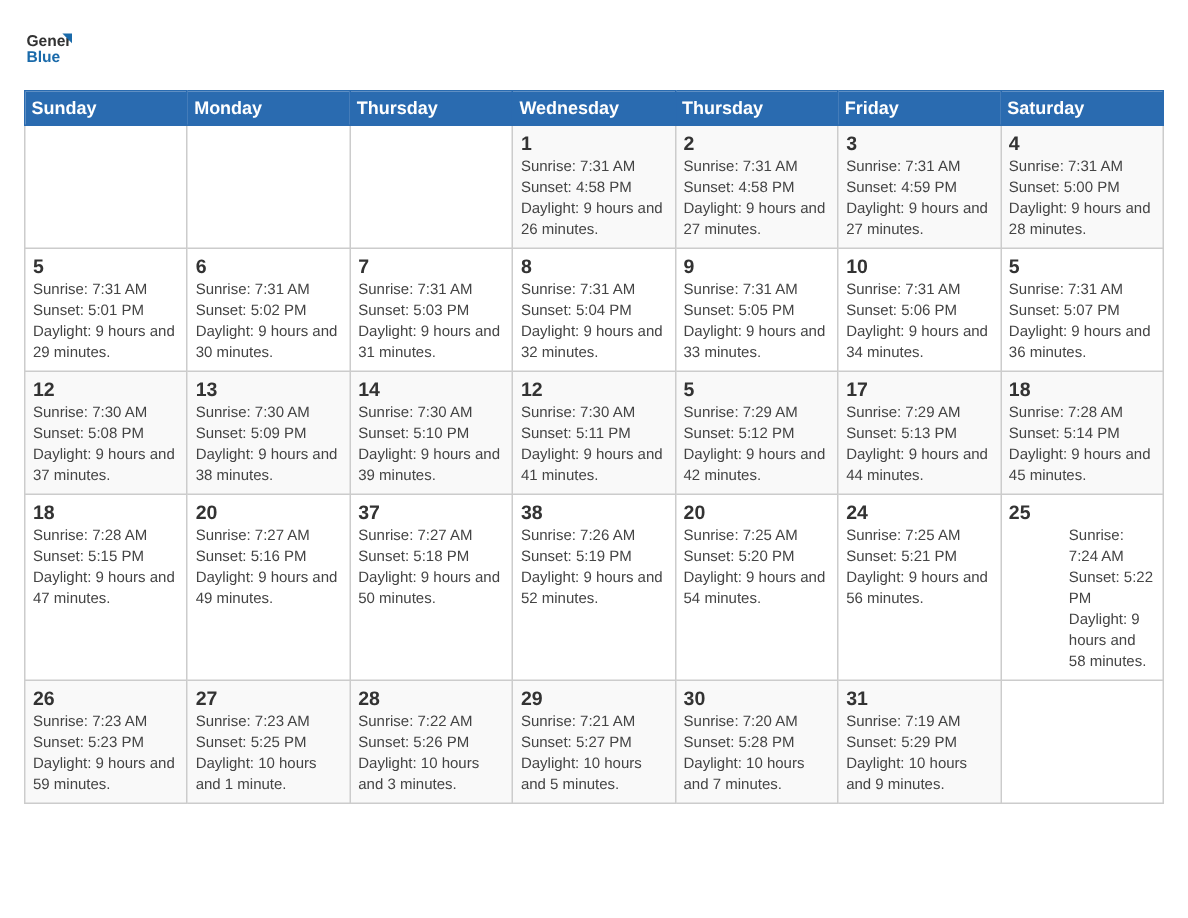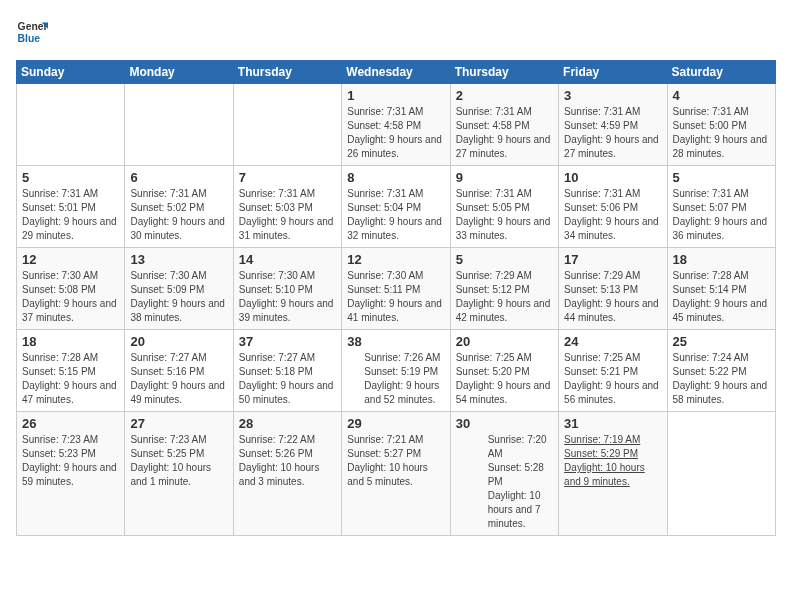--- a/index.html
+++ b/index.html
@@ -245,39 +245,39 @@
 Daylight: 9 hours and 49 minutes.</div>
         </td>
         <td>
           <span class="day-number">37</span>
           <div class="day-info" style="white-space: pre-line;">Sunrise: 7:27 AM
 Sunset: 5:18 PM
 Daylight: 9 hours and 50 minutes.</div>
         </td>
         <td>
           <span class="day-number">38</span>
-          <div class="day-info" style="white-space: pre-line; margin-left: 17px;">Sunrise: 7:26 AM
+          <div class="day-info" style="white-space: pre-line;">Sunrise: 7:26 AM
 Sunset: 5:19 PM
 Daylight: 9 hours and 52 minutes.</div>
         </td>
         <td>
           <span class="day-number">20</span>
           <div class="day-info" style="white-space: pre-line;">Sunrise: 7:25 AM
 Sunset: 5:20 PM
 Daylight: 9 hours and 54 minutes.</div>
         </td>
         <td>
           <span class="day-number">24</span>
           <div class="day-info" style="white-space: pre-line;">Sunrise: 7:25 AM
 Sunset: 5:21 PM
 Daylight: 9 hours and 56 minutes.</div>
         </td>
         <td>
           <span class="day-number">25</span>
-          <div class="day-info" style="white-space: pre-line;">Sunrise: 7:24 AM
+          <div class="day-info" style="white-space: pre-line; margin-left: 40px;">Sunrise: 7:24 AM
 Sunset: 5:22 PM
 Daylight: 9 hours and 58 minutes.</div>
         </td>
       </tr>
       <tr>
         <td>
           <span class="day-number">26</span>
           <div class="day-info" style="white-space: pre-line;">Sunrise: 7:23 AM
 Sunset: 5:23 PM
 Daylight: 9 hours and 59 minutes.</div>
@@ -295,26 +295,26 @@
 Daylight: 10 hours and 3 minutes.</div>
         </td>
         <td>
           <span class="day-number">29</span>
           <div class="day-info" style="white-space: pre-line;">Sunrise: 7:21 AM
 Sunset: 5:27 PM
 Daylight: 10 hours and 5 minutes.</div>
         </td>
         <td>
           <span class="day-number">30</span>
-          <div class="day-info" style="white-space: pre-line; margin-left: 32px;">Sunrise: 7:20 AM
+          <div class="day-info" style="white-space: pre-line;">Sunrise: 7:20 AM
 Sunset: 5:28 PM
 Daylight: 10 hours and 7 minutes.</div>
         </td>
         <td>
           <span class="day-number">31</span>
-          <div class="day-info" style="white-space: pre-line; text-decoration: underline;">Sunrise: 7:19 AM
+          <div class="day-info" style="white-space: pre-line;">Sunrise: 7:19 AM
 Sunset: 5:29 PM
 Daylight: 10 hours and 9 minutes.</div>
         </td>
         <td class="empty-cell"></td>
       </tr>
     </tbody>
 </table>
 
 </body></html>

